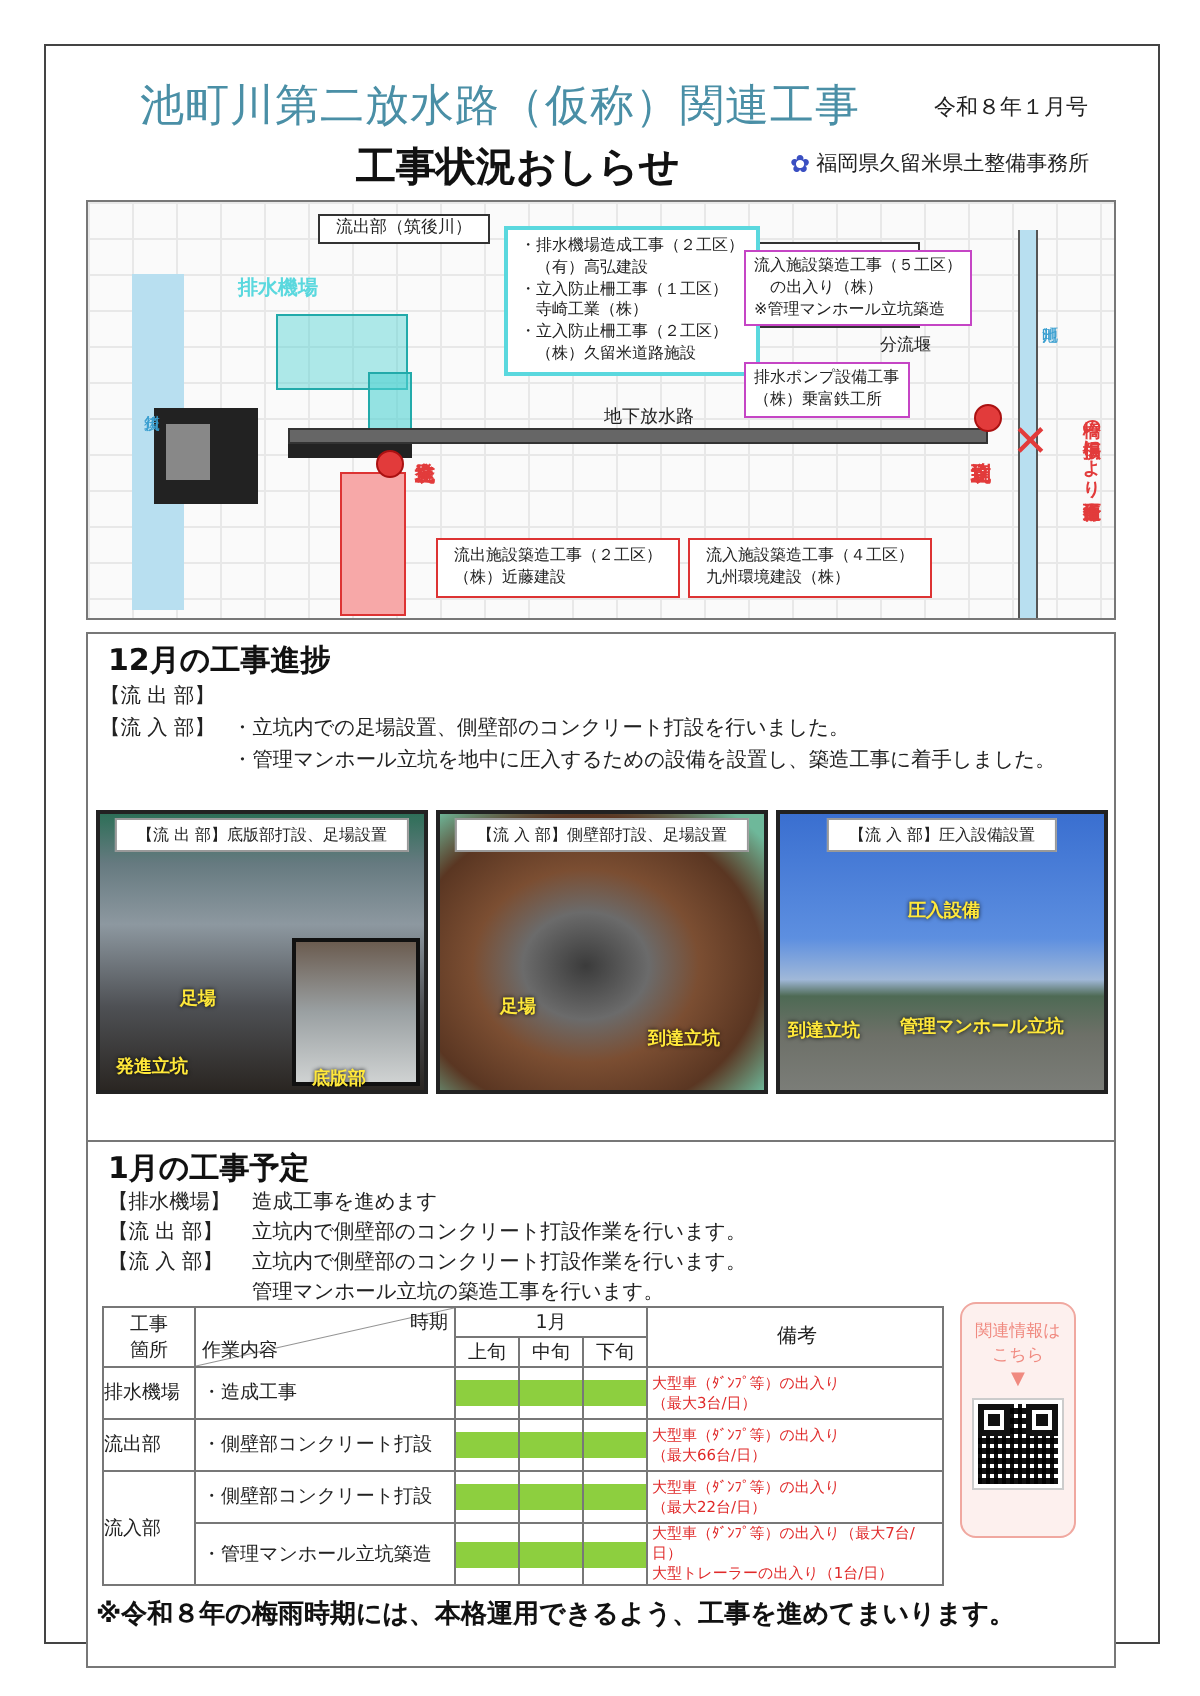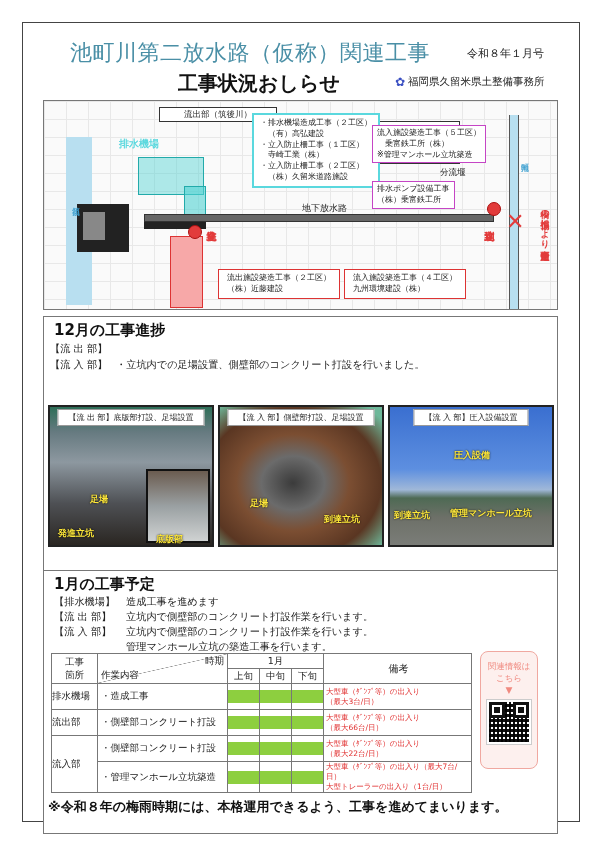--- a/index.html
+++ b/index.html
@@ -20,21 +20,21 @@
   .map .tunnel2 { position: absolute; left: 100px; top: 116px; width: 62px; height: 12px; background: #222; }
   .map .outflow-block { position: absolute; left: 33px; top: 103px; width: 52px; height: 48px; background: #222; }
   .map .outflow-inner { position: absolute; left: 39px; top: 111px; width: 22px; height: 28px; background: #888; }
   .map .pump-area { position: absolute; left: 94px; top: 56px; width: 66px; height: 38px; background: rgba(80,210,210,0.45); border: 1px solid #2aa; }
   .map .pump-stem { position: absolute; left: 140px; top: 85px; width: 22px; height: 36px; background: rgba(80,210,210,0.6); border: 1px solid #2aa; }
   .map .pink-area { position: absolute; left: 126px; top: 135px; width: 33px; height: 72px; background: #f7a8a8; border: 1px solid #d33; }
   .map .shaft { position: absolute; width: 14px; height: 14px; border-radius: 50%; background: #e23b3b; border: 1.5px solid #a11; }
   .map .shaft.start { left: 144px; top: 124px; }
   .map .shaft.end { left: 443px; top: 101px; }
   .map .label-box { position: absolute; background: #fff; font-size: 8px; line-height: 1.35; color: #222; padding: 2px 4px; white-space: nowrap; }
-  .map .box-outflow { left: 115px; top: 6px; border: 1px solid #333; font-size: 8.5px; padding: 1px 24px; }
+  .map .box-outflow { left: 115px; top: 6px; border: 1px solid #333; font-size: 8.5px; padding: 1px 8px; }
   .map .box-inflow { left: 330px; top: 6px; border: 1px solid #333; font-size: 8.5px; padding: 15px 8px; margin-top: 14px; }
   .map .box-cyan { left: 208px; top: 12px; border: 2px solid #5ad8de; padding: 3px 6px; }
   .map .box-mag1 { left: 328px; top: 24px; border: 1.5px solid #c545c5; }
   .map .box-mag2 { left: 328px; top: 80px; border: 1.5px solid #c545c5; }
   .map .box-red1 { left: 174px; top: 168px; border: 1.5px solid #d33; padding: 3px 8px; }
   .map .box-red2 { left: 300px; top: 168px; border: 1.5px solid #d33; padding: 3px 8px; }
   .map .vtext { position: absolute; writing-mode: vertical-rl; font-size: 10px; font-weight: bold; line-height: 1; }
   .map .vt-chikugo { left: 27px; top: 100px; color: #3a9fd0; font-size: 8px; font-weight: normal; }
   .map .vt-ikemachi { left: 476px; top: 56px; color: #3a9fd0; font-size: 8px; font-weight: normal; }
   .map .vt-hasshin { left: 162px; top: 122px; color: #e23b3b; }
@@ -134,21 +134,21 @@
   <div class="label-box box-cyan">
     <div>・排水機場造成工事（２工区）</div>
     <div>　（有）高弘建設</div>
     <div>・立入防止柵工事（１工区）</div>
     <div>　寺崎工業（株）</div>
     <div>・立入防止柵工事（２工区）</div>
     <div>　（株）久留米道路施設</div>
   </div>
   <div class="label-box box-mag1">
     <div>流入施設築造工事（５工区）</div>
-    <div>　乗富鉄工所（株）</div>
+    <div>　の出入り（株）</div>
     <div>※管理マンホール立坑築造</div>
   </div>
   <div class="label-box box-mag2">
     <div>排水ポンプ設備工事</div>
     <div>（株）乗富鉄工所</div>
   </div>
   <div class="label-box box-red1">
     <div>流出施設築造工事（２工区）</div>
     <div>（株）近藤建設</div>
   </div>
@@ -163,20 +163,21 @@
   <div class="lines">
     <div class="line">
       <span class="tag">【流 出 部】</span>
     </div>
     <div class="line">
       <span class="tag">【流 入 部】</span>
       <span>・立坑内での足場設置、側壁部のコンクリート打設を行いました。</span>
     </div>
     <div class="line">
       <span class="tag"></span>
+      <span>・管理マンホール立坑を地中に圧入するための設備を設置し、築造工事に着手しました。</span>
     </div>
   </div>
   <div class="photos">
     <div class="photo ph1">
       <div class="cap">【流 出 部】底版部打設、足場設置</div>
       <div class="inset"></div>
       <div class="lbl" style="left:40px;top:86px;">足場</div>
       <div class="lbl" style="left:8px;top:120px;">発進立坑</div>
       <div class="lbl" style="left:106px;top:126px;">底版部</div>
     </div>

